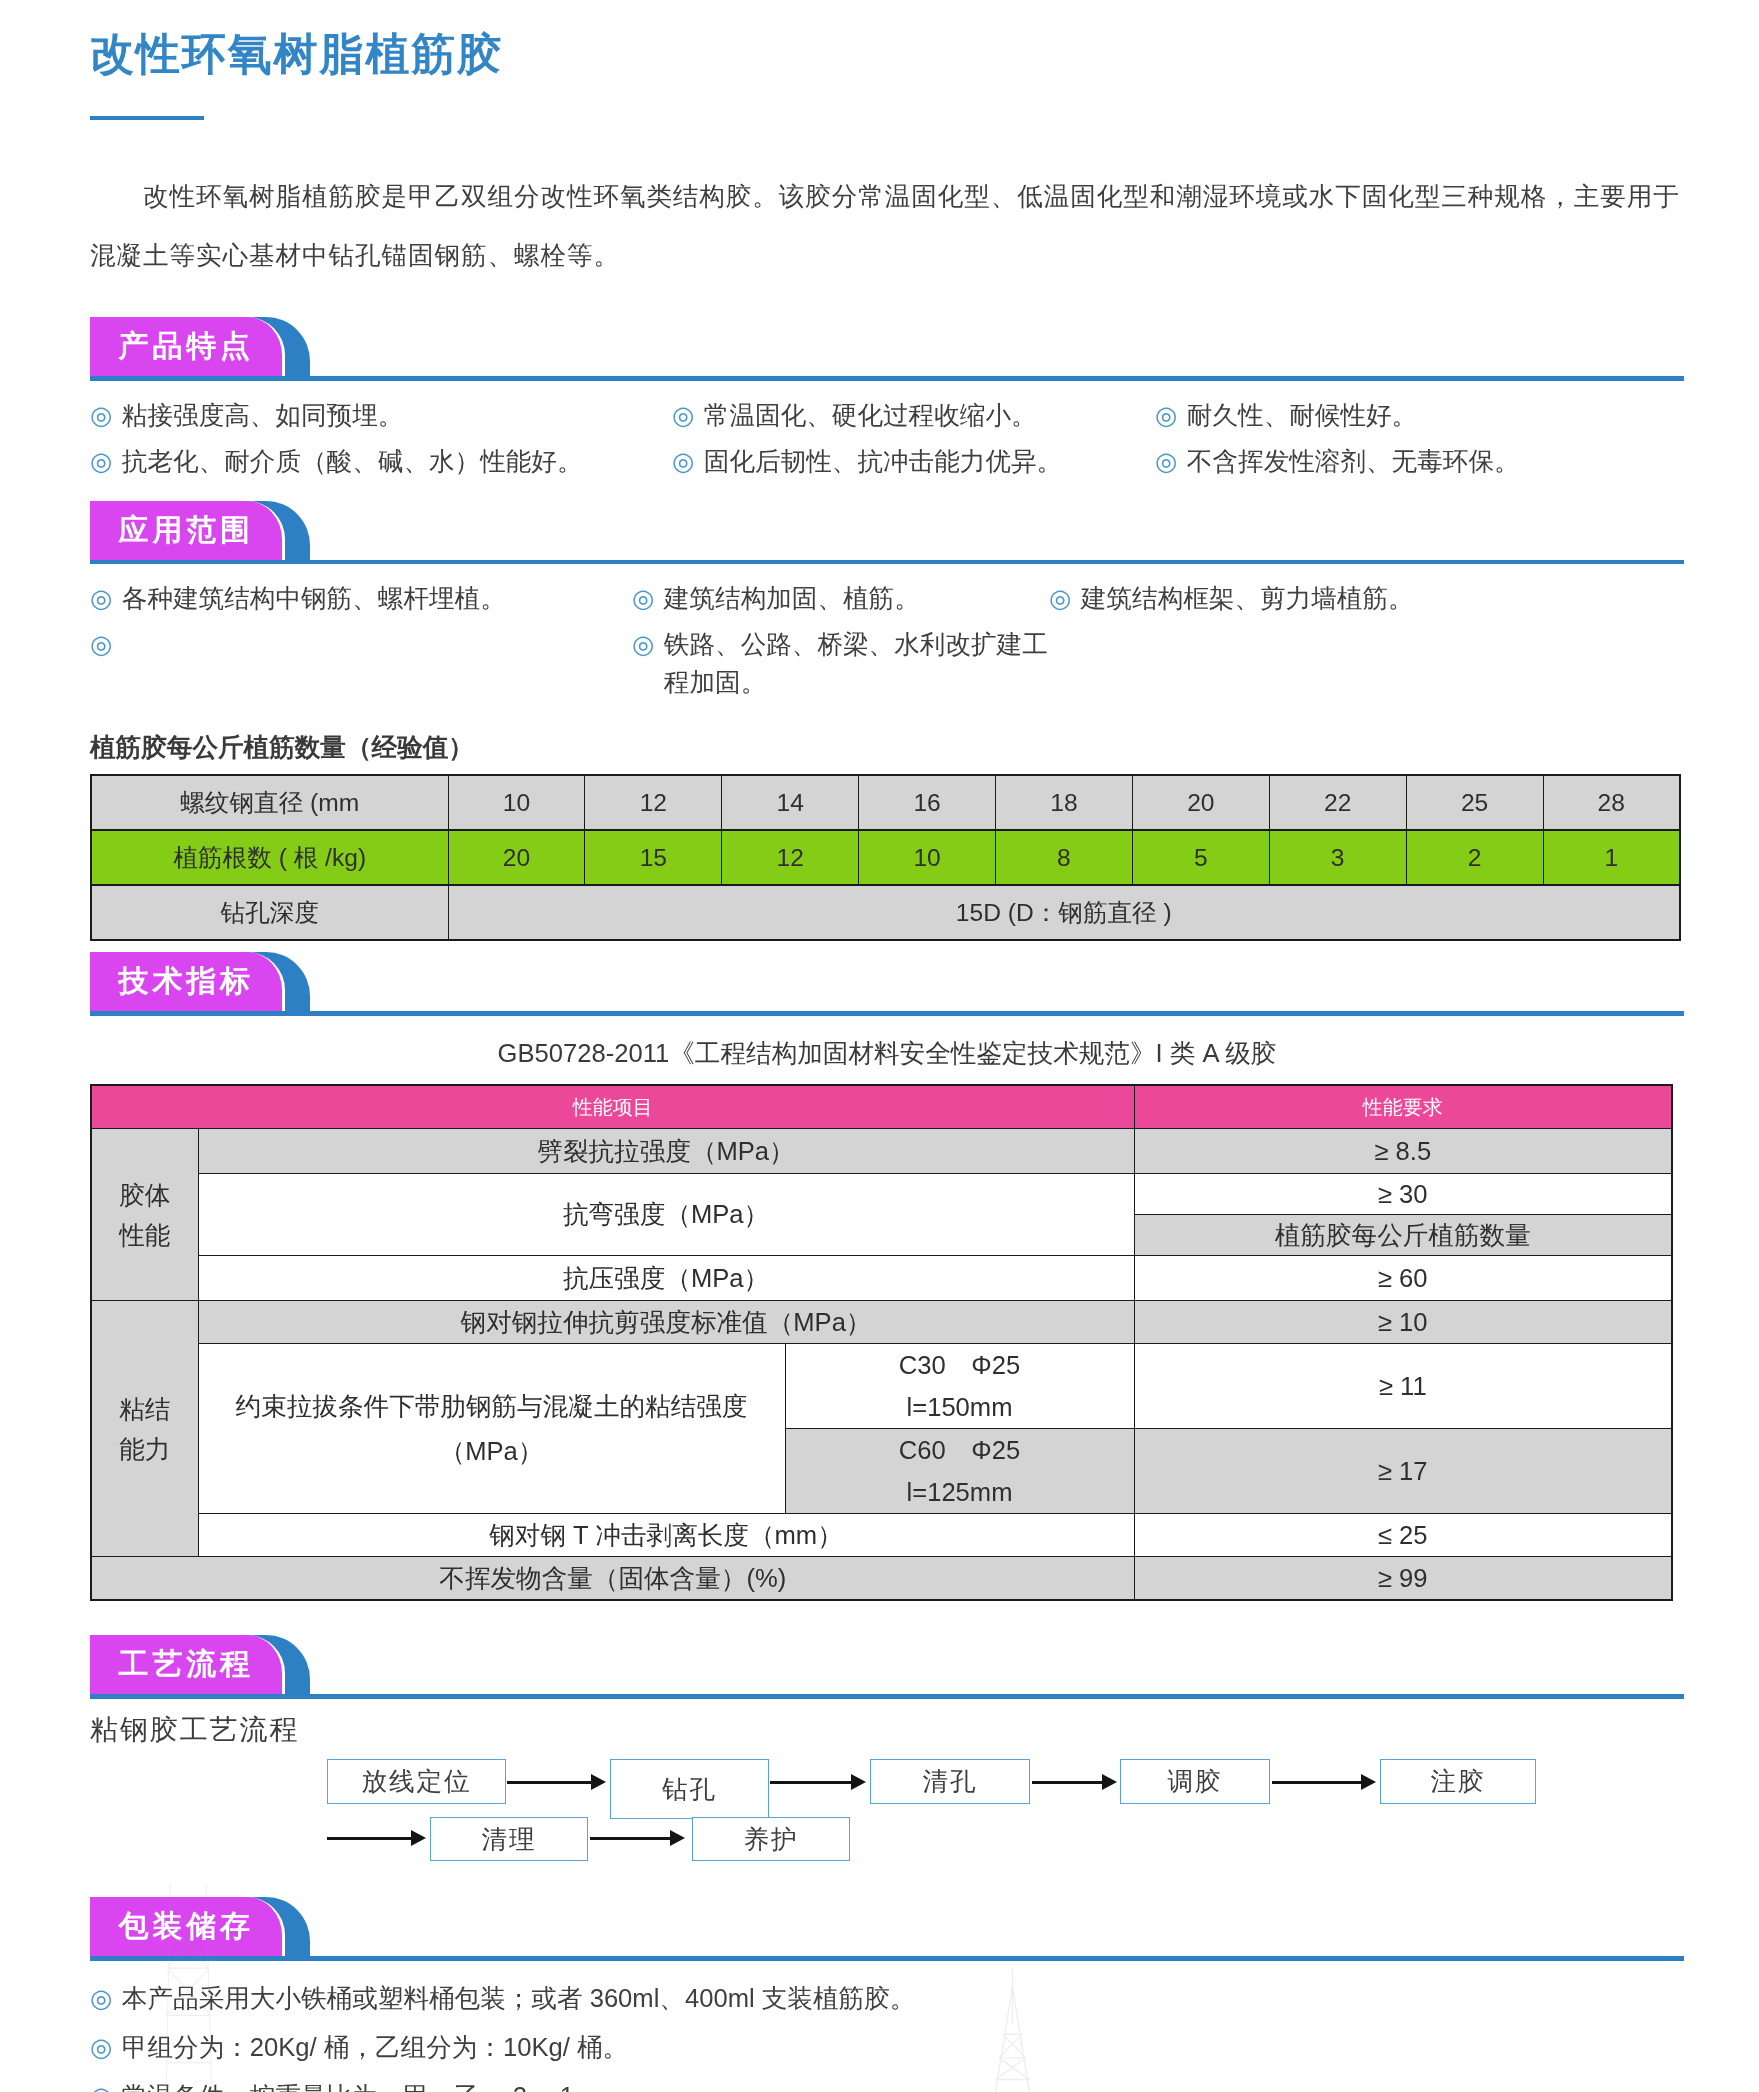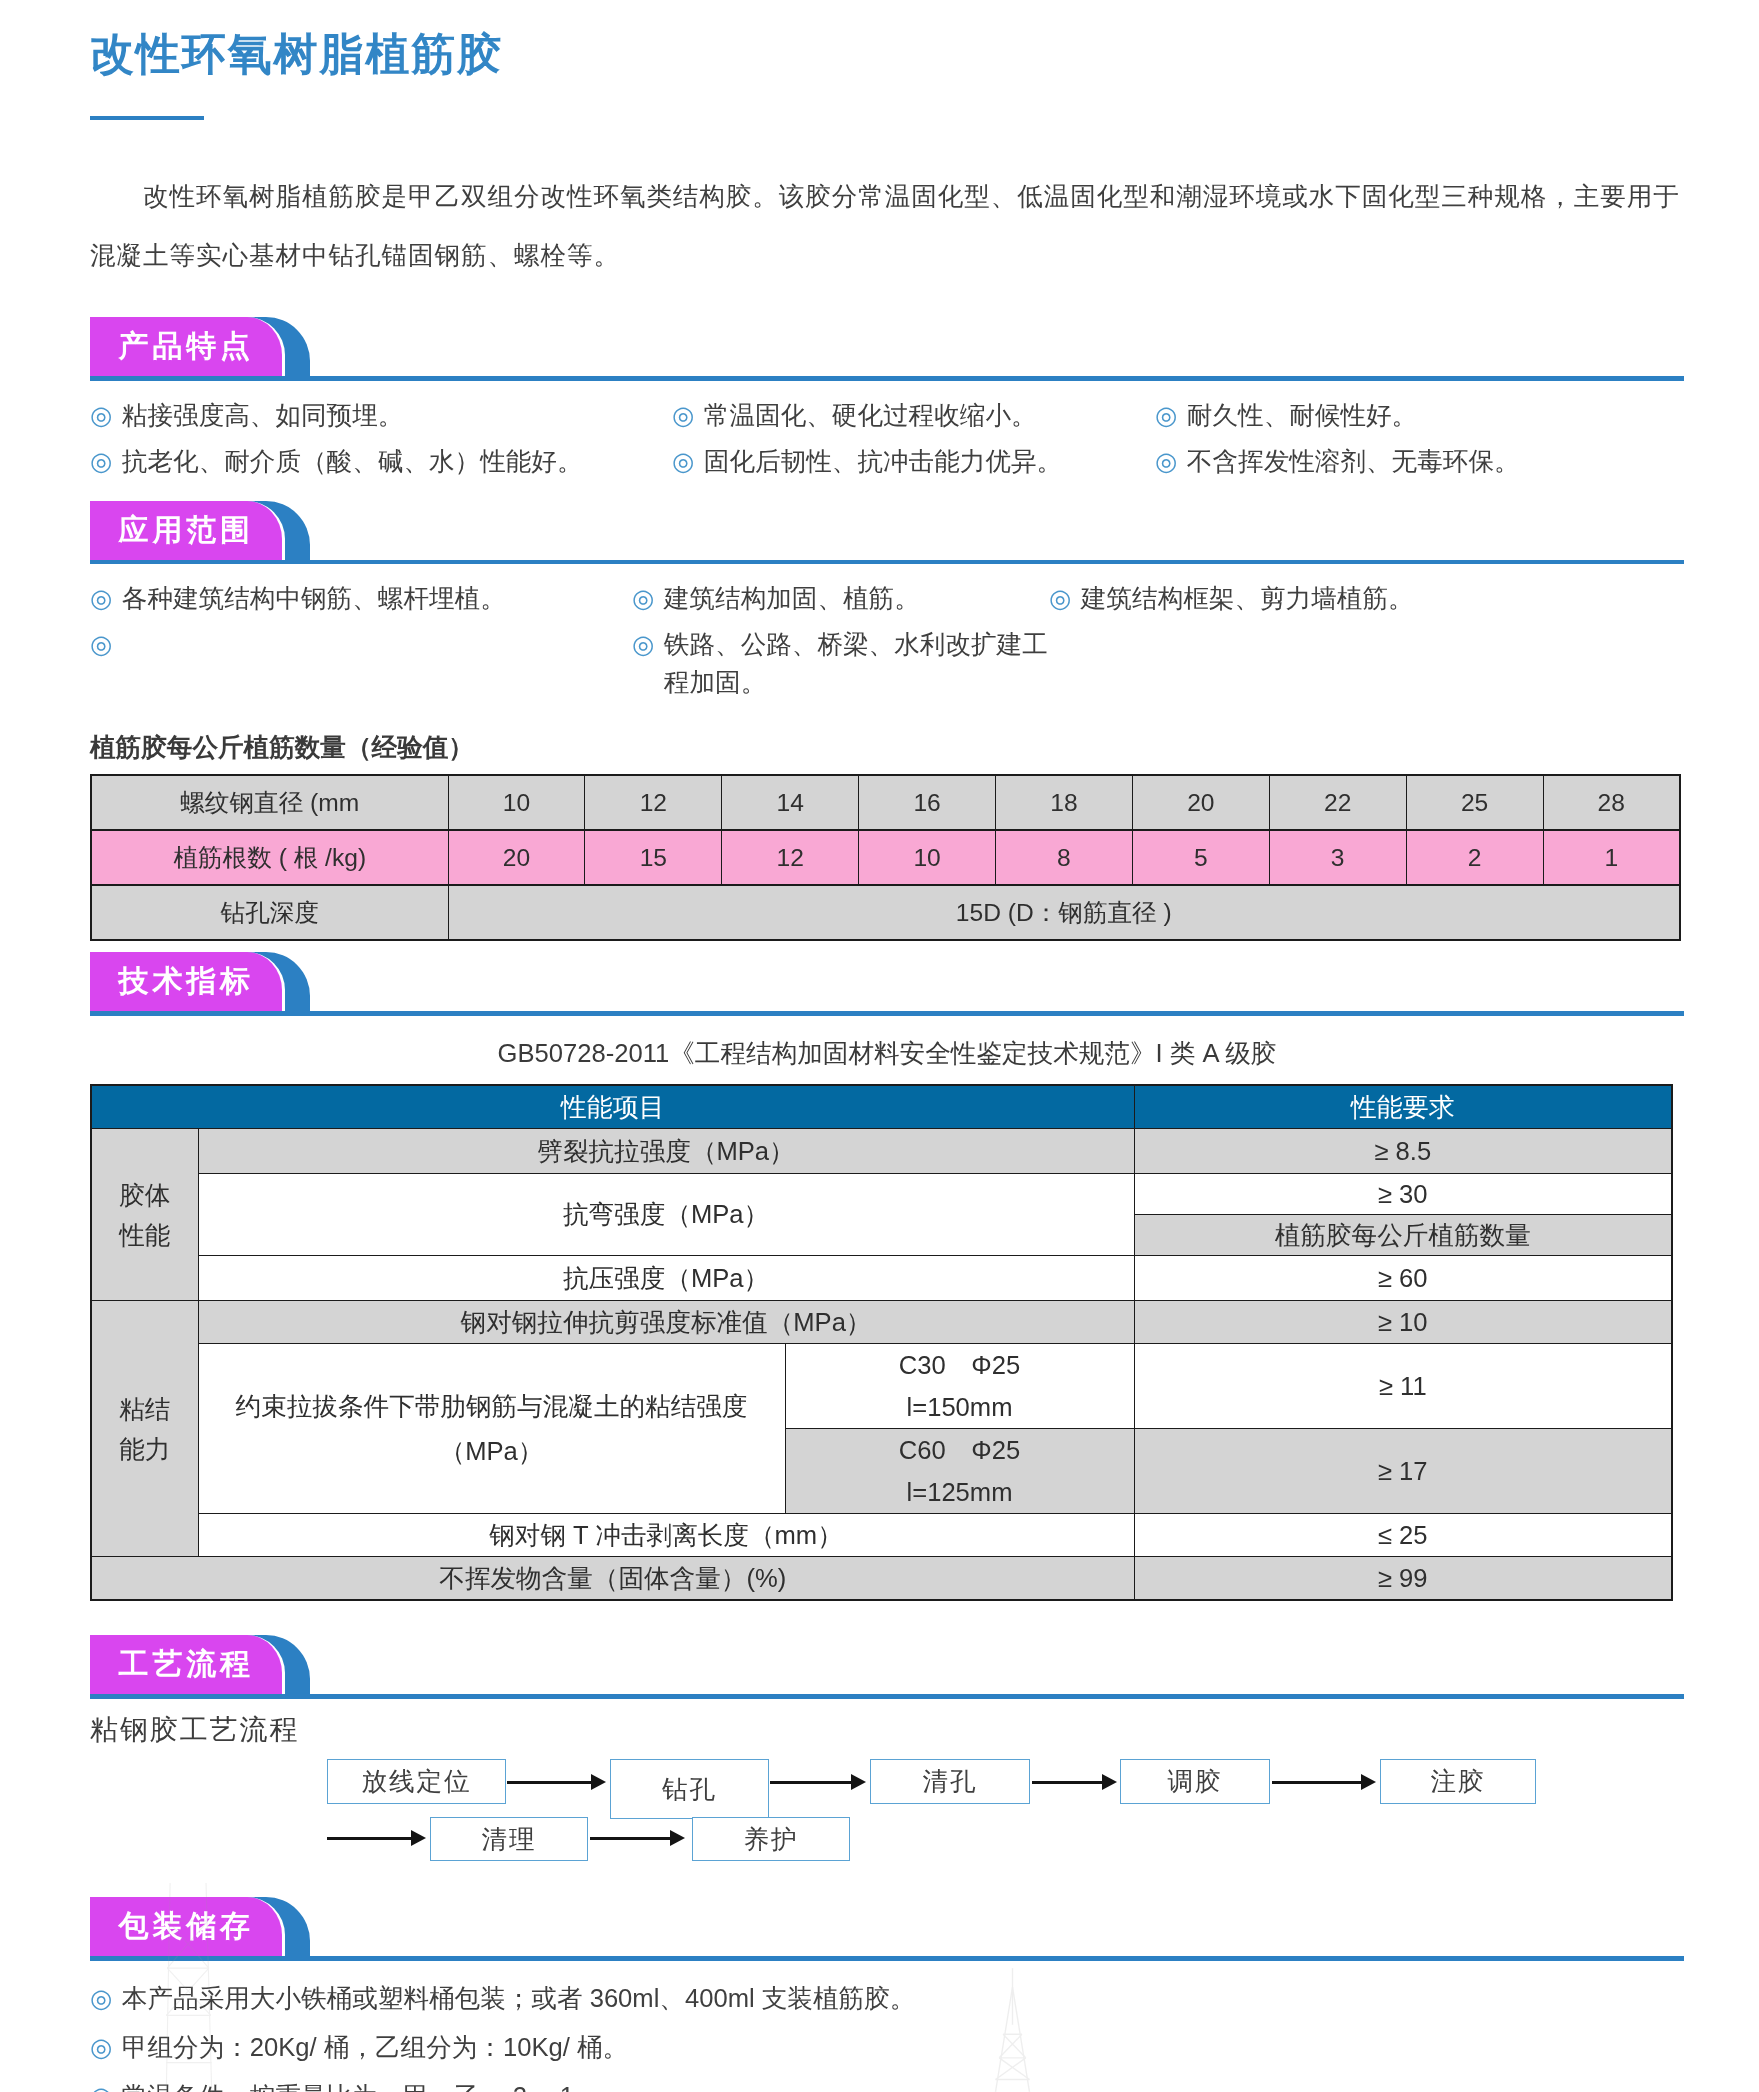--- a/index.html
+++ b/index.html
@@ -47,30 +47,30 @@
   
   .tbl-caption { margin-top:32px; font-size:25.6px; font-weight:bold; line-height:28px; color:#3a3a3a; }
   table { border-collapse:collapse; table-layout:fixed; }
   .rebar-table { margin-top:13.2px; width:1591px; border:2.8px solid #1b1b1b; }
   .rebar-table td {
     border:1.9px solid #1b1b1b; border-top-width:2.8px; border-bottom-width:2.8px;
     height:51px; text-align:center; font-size:24.6px; color:#2f2f2f;
   }
   .rebar-table td.rowlabel { font-size:24.6px; }
   .row-gray { background:#d4d4d4; }
-  .row-white { background:#f9a8d4; }
+  .row-white { background:#84cc16; }
 
   .spec-wrap { margin-top:17px; }
   .spec-table { width:1580px; border:2.8px solid #1b1b1b; }
   .spec-table th, .spec-table td {
     border:1.9px solid #1b1b1b; text-align:center; font-size:25.6px; color:#2f2f2f;
     padding:0 5.7px; white-space:pre-line;
   }
   .spec-table thead th {
-    background:#0369a1; color:#ffffff; font-size:26px; font-weight:normal; height:42px;
+    background:#ec4899; color:#ffffff; font-size:20px; font-weight:normal; height:42px;
   }
   .cell-gray { background:#d4d4d4; }
   .cell-white { background:#ffffff; }
   .group-cell { line-height:40px; font-size:25.6px; }
   .standard-line { margin-top:23px; text-align:center; font-size:25.6px; line-height:28px; color:#3a3a3a; }
 
   
   .flow-subtitle { margin-top:13.2px; font-size:28px; line-height:36px; color:#3d3d3d; letter-spacing:1.9px; }
   .flow-area { position:relative; margin-top:9.5px; height:115px; }
   .f-box {

